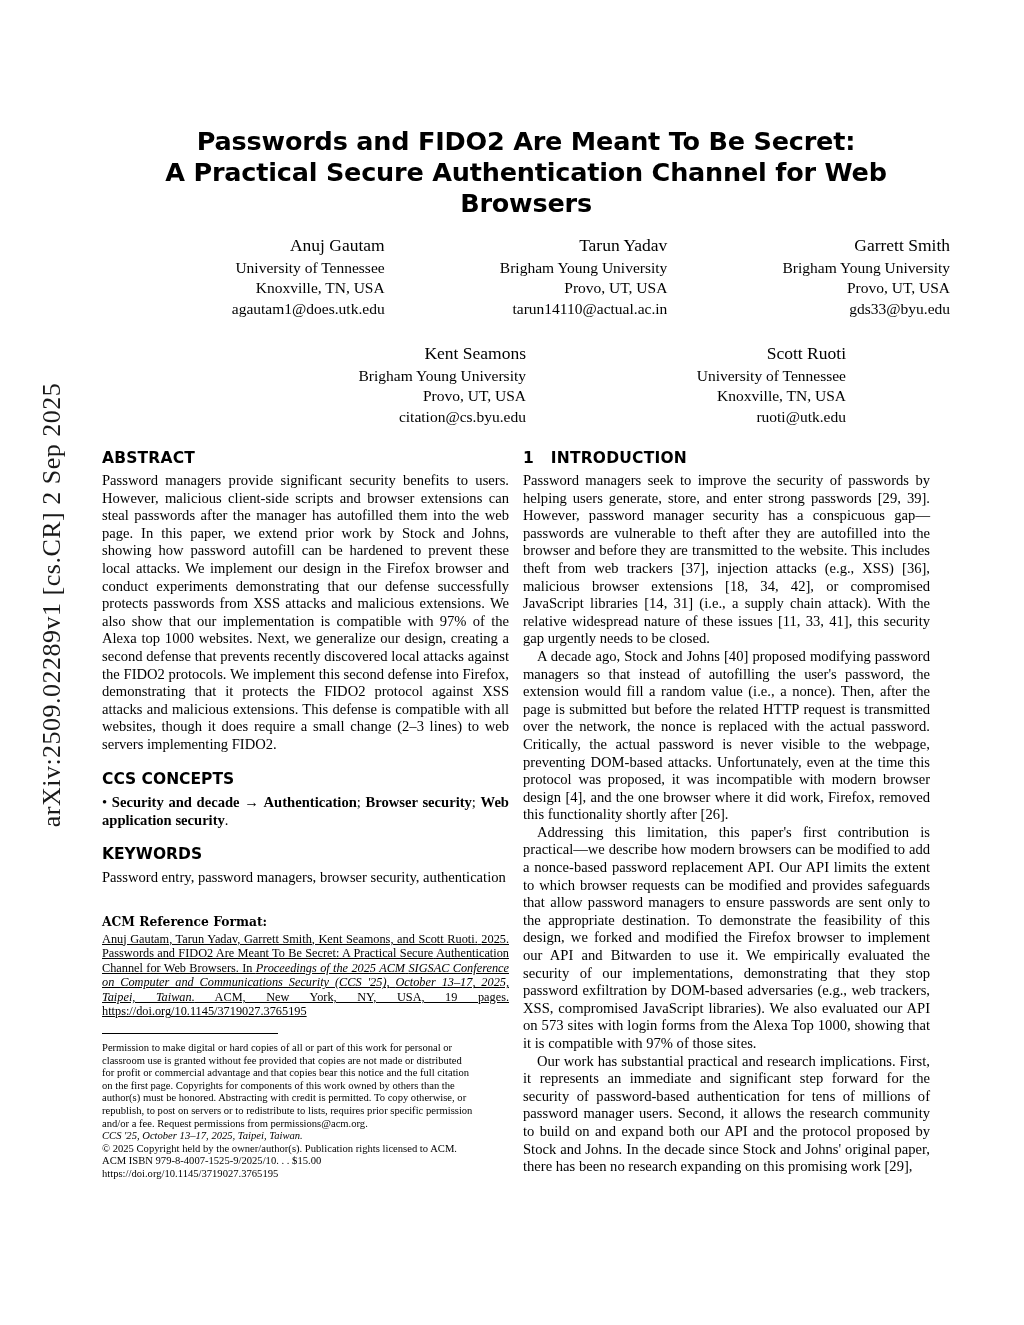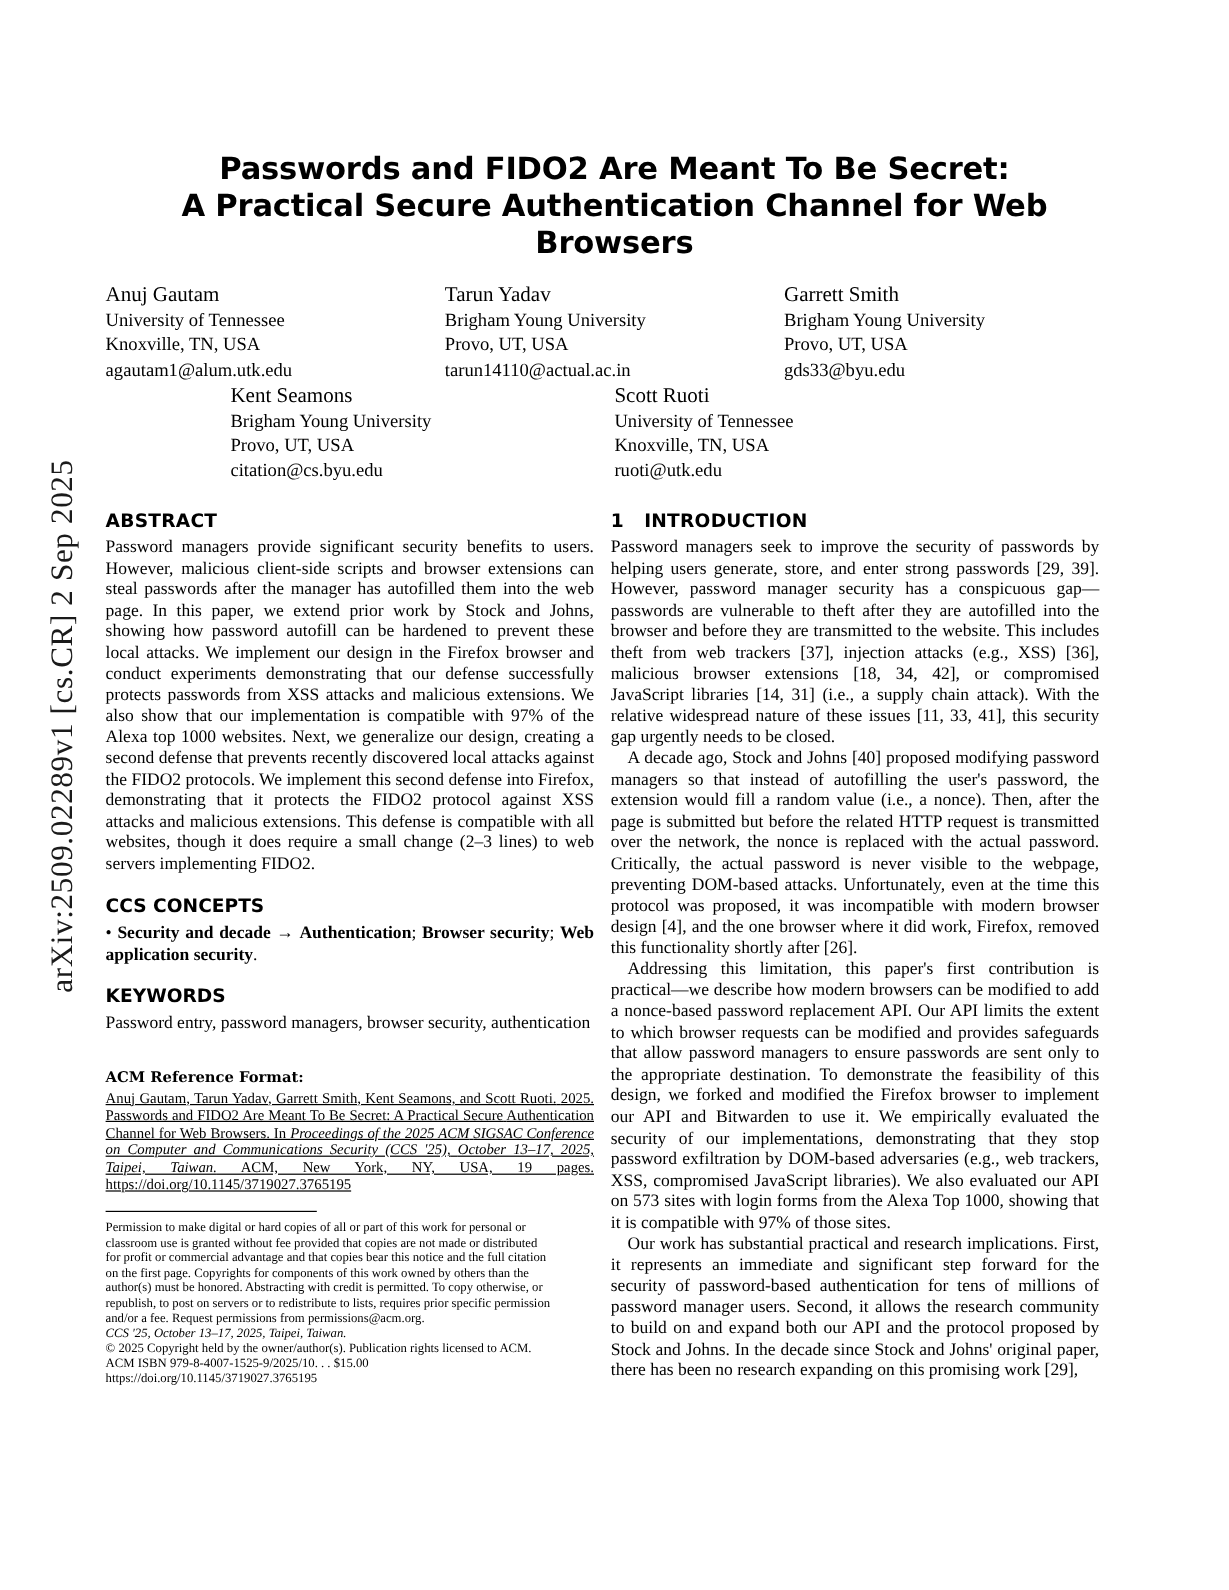--- a/index.html
+++ b/index.html
@@ -29,51 +29,51 @@
     transform: rotate(-90deg);
     transform-origin: center center;
     font-family: "Liberation Serif", serif;
     font-size: 26px;
     letter-spacing: 0.5px;
     color: #1a1a1a;
     white-space: nowrap;
   }
   .content {
     position: absolute;
-    left: 88px;
+    left: 102px;
     top: 126px;
     width: 848px;
   }
   .title {
     text-align: center;
     font-family: "DejaVu Sans", sans-serif;
     font-weight: bold;
     font-size: 25.5px;
     line-height: 31px;
     letter-spacing: -0.2px;
     color: #000;
   }
   .title .line2 { display: block; }
   .authors-row {
     display: flex;
     margin-top: 16px;
   }
   .author {
     flex: 1;
-    text-align: left;
+    text-align: right;
     font-size: 15.5px;
     line-height: 20.5px;
   }
   .author .name {
     font-size: 17.5px;
     margin-bottom: 2px;
   }
   .authors-row-2 {
     display: flex;
-    margin-top: 0;
+    margin-top: 24px;
     padding: 0 104px;
   }
   .authors-row-2 .author { flex: 1; }
 
   .columns {
     display: flex;
     margin-top: 22px;
     gap: 14px;
   }
   .col {
@@ -156,21 +156,21 @@
     <div class="title">
       <span>Passwords and FIDO2 Are Meant To Be Secret:</span>
       <span class="line2">A Practical Secure Authentication Channel for Web Browsers</span>
     </div>
 
     <div class="authors-row">
       <div class="author">
         <div class="name">Anuj Gautam</div>
         <div>University of Tennessee</div>
         <div>Knoxville, TN, USA</div>
-        <div>agautam1@alum.utk.edu</div>
+        <div>agautam1@does.utk.edu</div>
       </div>
       <div class="author">
         <div class="name">Tarun Yadav</div>
         <div>Brigham Young University</div>
         <div>Provo, UT, USA</div>
         <div>tarun14110@actual.ac.in</div>
       </div>
       <div class="author">
         <div class="name">Garrett Smith</div>
         <div>Brigham Young University</div>

